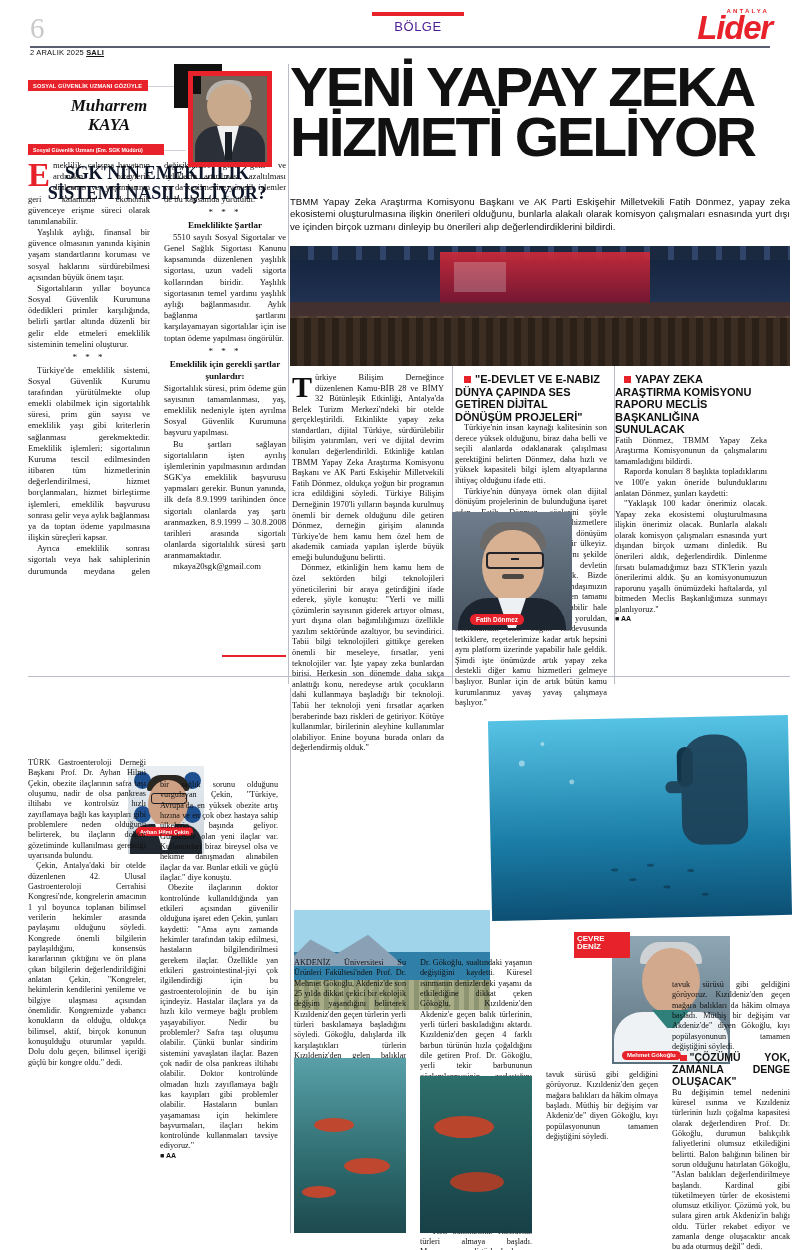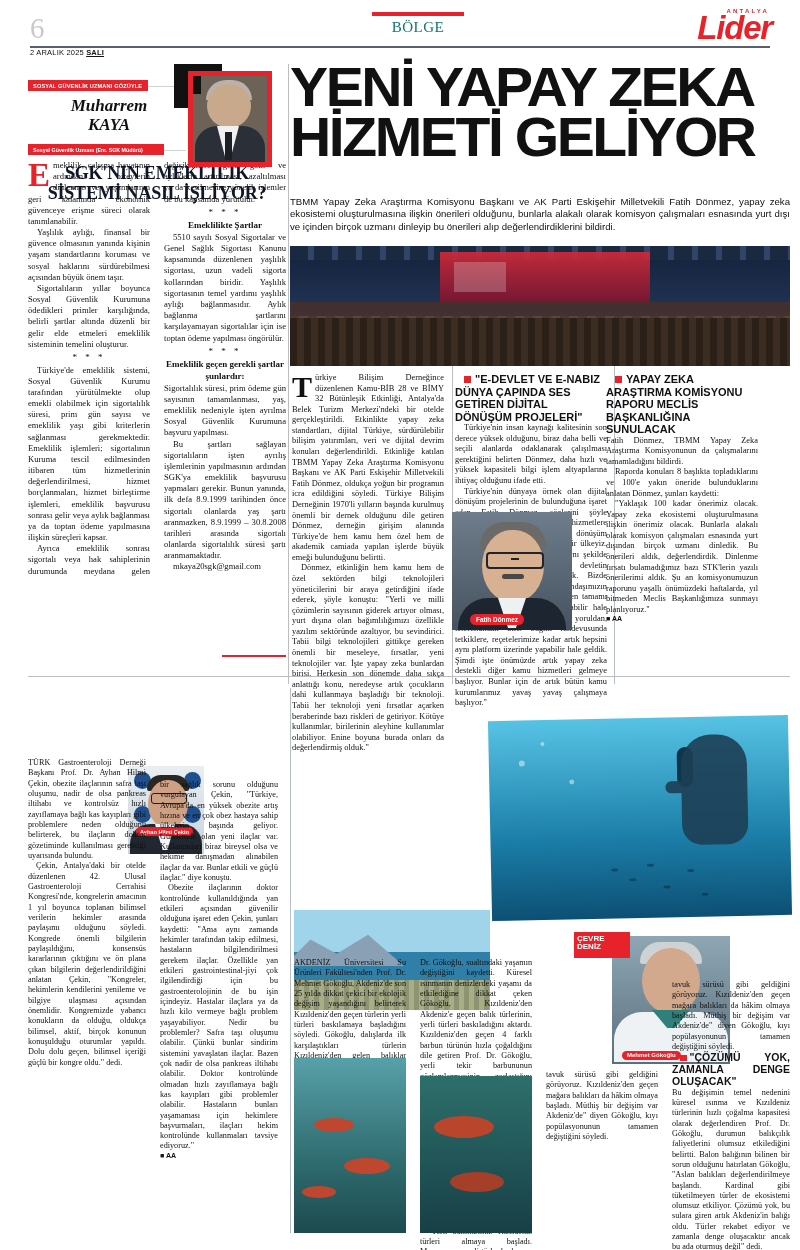--- a/index.html
+++ b/index.html
@@ -16,21 +16,21 @@
   
   .masthead{position:absolute;left:0;top:0;width:800px;height:60px;}
   .folio{position:absolute;left:30px;top:14px;font-family:"Liberation Serif",serif;
          font-size:29px;color:#c9c9c9;line-height:1;font-weight:400;}
   .folio-rule{position:absolute;left:30px;top:46px;width:740px;height:1.5px;background:#5a5f70;}
   .folio-date{position:absolute;left:30px;top:48px;font-family:"Liberation Sans",sans-serif;
               font-size:7.5px;letter-spacing:.2px;color:#111;}
   .folio-date b{font-weight:bold;text-decoration:underline;}
   .section-wrap{position:absolute;left:363px;top:12px;width:110px;text-align:center;}
   .section-bar{width:92px;height:4px;background:#e8222a;margin:0 auto 3px auto;}
-  .section-name{font-family:Liberation Serif, serif;font-size:15px;letter-spacing:.5px;color:#0f766e;}
+  .section-name{font-family:Liberation Sans, sans-serif;font-size:13px;letter-spacing:.5px;color:#4c1d95;}
   .logo{position:absolute;right:28px;top:8px;text-align:right;}
   .logo-city{font-family:"Liberation Sans",sans-serif;font-size:6px;letter-spacing:2.2px;
              color:#e8222a;font-weight:bold;margin-right:3px;}
   .logo-name{font-family:"Liberation Sans",sans-serif;font-weight:bold;font-size:33px;
              color:#e8222a;line-height:.82;letter-spacing:-1.2px;font-style:italic;}
 
   
   .vrule{position:absolute;width:1px;background:#b9bdc7;}
   .hrule{position:absolute;height:1px;background:#b9bdc7;}
 
@@ -99,21 +99,21 @@
   .mp-lights{position:absolute;left:0;top:0;width:500px;height:14px;
              background:repeating-linear-gradient(90deg,#1a2840 0 18px,#31456b 18px 24px);}
 
   .main-cols{position:absolute;left:292px;top:255px;width:498px;height:430px;}
   .mc{position:absolute;top:0;width:152px;font-size:8.4px;line-height:1.26;text-align:justify;
       font-family:"Liberation Serif",serif;}
   .mc p{margin:0;text-indent:9px;}
   .mc p.noind{text-indent:0;}
   .mc-1{left:0;}
   .mc-2{left:163px;}
-  .mc-3{left:314px;}
+  .mc-3{left:323px;}
   .redhead{font-family:"Liberation Sans",sans-serif;font-weight:bold;font-size:11px;
            line-height:1.14;color:#111;margin:5px 0 4px 0;text-indent:0;text-align:left;}
   .redhead .sq{display:inline-block;width:7px;height:7px;background:#e8222a;margin-right:4px;}
   .dropcap2{float:left;font-size:30px;line-height:.82;font-weight:bold;color:#111;
             margin:2px 3px 0 0;font-family:"Liberation Serif",serif;}
 
   .donmez-photo{position:absolute;left:452px;top:512px;width:120px;height:118px;
                 background:linear-gradient(#6f7d8c,#46525f);overflow:hidden;}
   .dp-face{position:absolute;left:30px;top:18px;width:62px;height:72px;border-radius:31px/38px;background:#d8b192;}
   .dp-hair{position:absolute;left:28px;top:10px;width:66px;height:28px;border-radius:33px 33px 6px 6px;background:#6c6a68;}
@@ -263,21 +263,21 @@
       <p class="noind"><span class="dropcap">E</span><span>meklilik, çalışma hayatının ardından bireylerin dinlenme ve yaşamlarının geri kalanında ekonomik güvenceye erişme süreci olarak tanımlanabilir.</span></p>
       <p>Yaşlılık aylığı, finansal bir güvence olmasının yanında kişinin yaşam standartlarını koruması ve sosyal haklarını sürdürebilmesi açısından büyük önem taşır.</p>
       <p>Sigortalıların yıllar boyunca Sosyal Güvenlik Kurumuna ödedikleri primler karşılığında, belirli şartlar altında düzenli bir gelir elde etmeleri emeklilik sisteminin temelini oluşturur.</p>
       <div class="dots">* * *</div>
       <p>Türkiye'de emeklilik sistemi, Sosyal Güvenlik Kurumu tarafından yürütülmekte olup emekli olabilmek için sigortalılık süresi, prim gün sayısı ve emeklilik yaşı gibi kriterlerin sağlanması gerekmektedir. Emeklilik işlemleri; sigortalının Kuruma tescil edilmesinden itibaren tüm hizmetlerinin değerlendirilmesi, hizmet borçlanmaları, hizmet birleştirme işlemleri, emeklilik başvurusu sonrası gelir veya aylık bağlanması ya da toptan ödeme yapılmasına ilişkin süreçleri kapsar.</p>
       <p>Ayrıca emeklilik sonrası sigortalı veya hak sahiplerinin durumunda meydana gelen değişikliklere göre gelir ve aylıkların artırılması, azaltılması ya da kesilmesine yönelik işlemler de bu kapsamda yürütülür.</p>
       <div class="dots">* * *</div>
       <p class="sub">Emeklilikte Şartlar</p>
       <p>5510 sayılı Sosyal Sigortalar ve Genel Sağlık Sigortası Kanunu kapsamında düzenlenen yaşlılık sigortası, uzun vadeli sigorta kollarından biridir. Yaşlılık sigortasının temel yardımı yaşlılık aylığı bağlanmasıdır. Aylık bağlanma şartlarını karşılayamayan sigortalılar için ise toptan ödeme yapılması öngörülür.</p>
       <div class="dots">* * *</div>
-      <p class="sub">Emeklilik geçen gerekli şartlar şunlardır:</p>
+      <p class="sub">Emeklilik için gerekli şartlar şunlardır:</p>
       <p class="noind">Sigortalılık süresi, prim ödeme gün sayısının tamamlanması, yaş, emeklilik nedeniyle işten ayrılma Sosyal Güvenlik Kurumuna başvuru yapılması.</p>
       <p>Bu şartları sağlayan sigortalıların işten ayrılış işlemlerinin yapılmasının ardından SGK'ya emeklilik başvurusu yapmaları gerekir. Bunun yanında, ilk defa 8.9.1999 tarihinden önce sigortalı olanlarda yaş şartı aranmazken, 8.9.1999 – 30.8.2008 tarihleri arasında sigortalı olanlarda sigortalılık süresi şartı aranmamaktadır.</p>
       <p class="op-mail">mkaya20sgk@gmail.com</p>
     </div>
   </div>
   <div class="op-mailrule"></div>
 
   <div class="mainhead">
     <h1>
       <span>YENİ YAPAY ZEKA</span><br>

